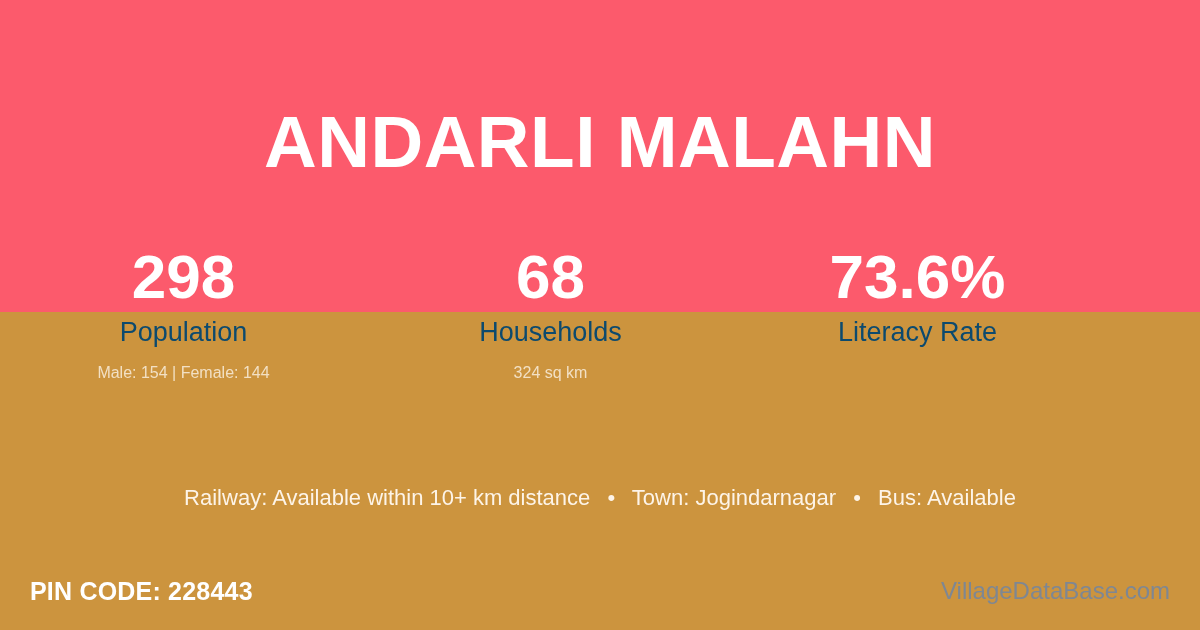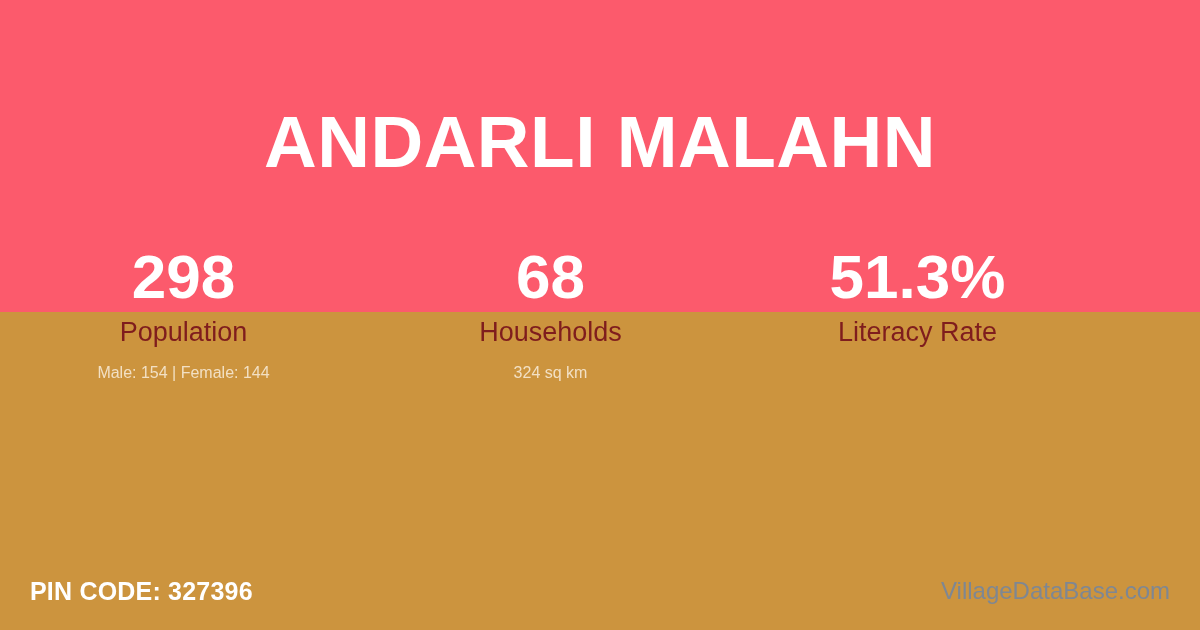--- a/index.html
+++ b/index.html
@@ -86,21 +86,21 @@
     line-height: 66px;
     font-weight: 700;
     color: #ffffff;
     white-space: nowrap;
   }
   .stat-label {
     margin-top: 6px;
     font-size: 27px;
     line-height: 32px;
     font-weight: 400;
-    color: #7f1d1d;
+    color: #0c4a6e;
     white-space: nowrap;
   }
   .stat-sub {
     margin-top: 14px;
     font-size: 16px;
     line-height: 22px;
     font-weight: 400;
     color: #f2e0c4;
     white-space: nowrap;
   }
@@ -170,25 +170,32 @@
       <div class="stat-sub">Male: 154 | Female: 144</div>
     </div>
 
     <div class="stat">
       <div class="stat-value">68</div>
       <div class="stat-label">Households</div>
       <div class="stat-sub">324 sq km</div>
     </div>
 
     <div class="stat">
-      <div class="stat-value">51.3%</div>
+      <div class="stat-value">73.6%</div>
       <div class="stat-label">Literacy Rate</div>
     </div>
 
   </div>
 
+  <div class="amenities">
+    <span>Railway: Available within 10+ km distance</span>
+    <span class="sep">•</span>
+    <span>Town: Jogindarnagar</span>
+    <span class="sep">•</span>
+    <span>Bus: Available</span>
+  </div>
 
   <div class="footer">
-    <span class="pin-code">PIN CODE: 327396</span>
+    <span class="pin-code">PIN CODE: 228443</span>
     <span class="brand">VillageDataBase.com</span>
   </div>
 
 </div>
 
 </body></html>

